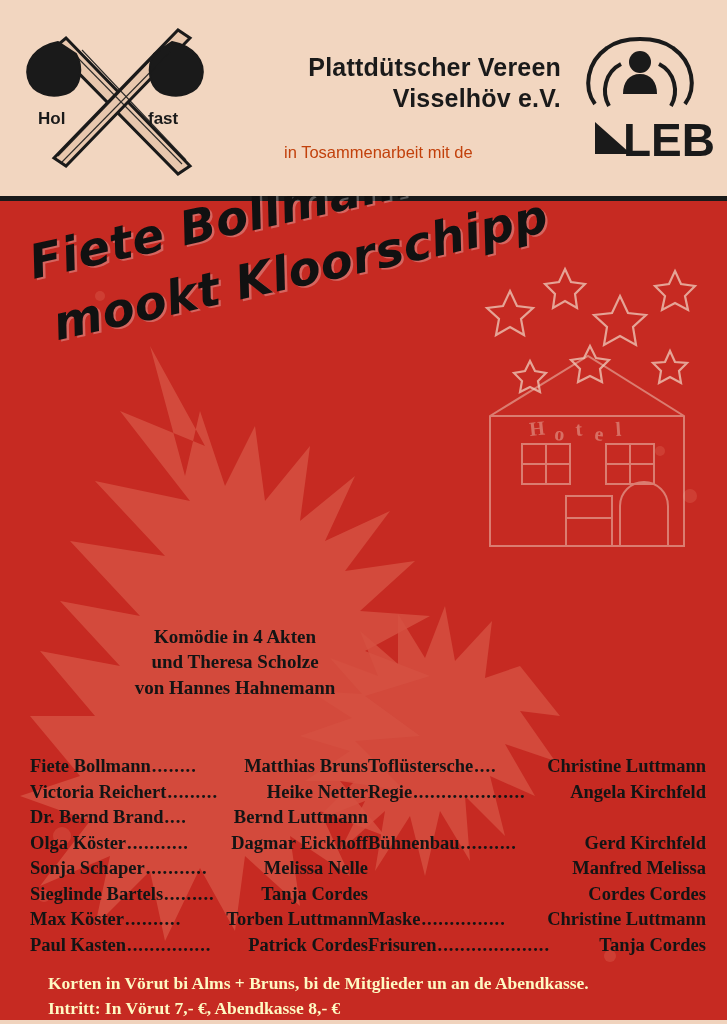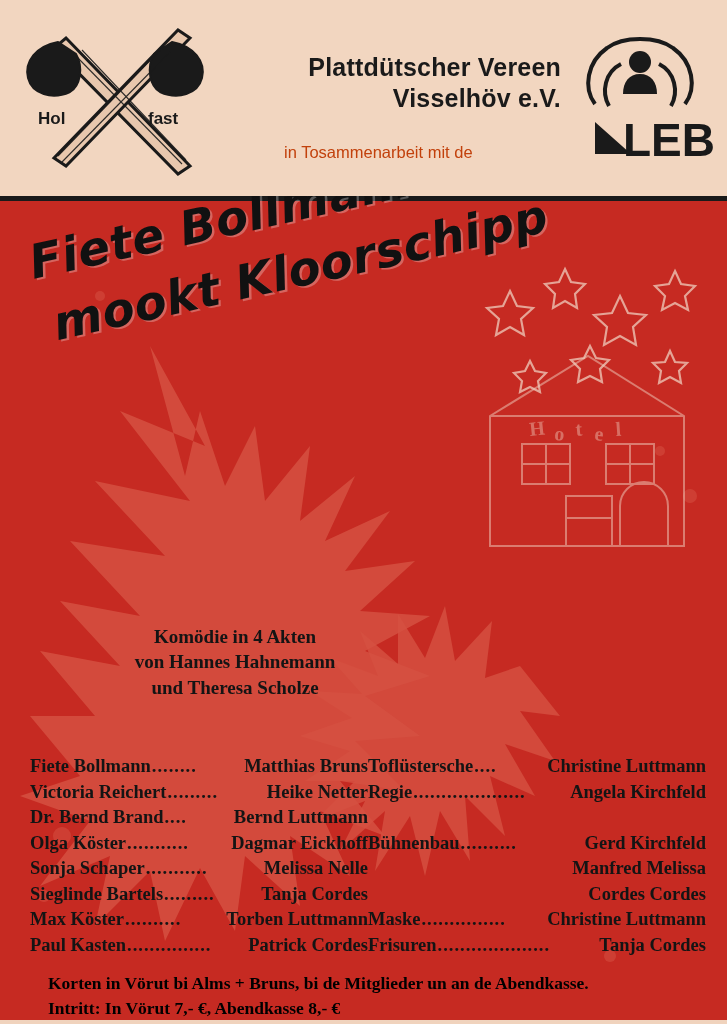--- a/index.html
+++ b/index.html
@@ -152,21 +152,21 @@
     font-size: 18.5px;
   }
   .cast-name { text-align: left; }
   .cast-row.empty { visibility: hidden; }
 
   
   .tickets {
     position: absolute;
     left: 48px; top: 775px;
     width: 650px;
-    color: #000000;
+    color: #fef9c3;
     font-family: "Liberation Serif", serif;
     font-weight: bold;
     font-size: 17.5px;
     line-height: 1.45;
   }
   .bottom-strip {
     position: absolute;
     left: 0; top: 1020px;
     width: 727px; height: 4px;
     background: #f0d3bd;
@@ -285,22 +285,22 @@
       </g>
     </svg>
 
     <div class="title-wrap">
       <div class="title-line first">Fiete Bollmann</div>
       <div class="title-line second">mookt Kloorschipp</div>
     </div>
 
     <div class="credits">
       <div>Komödie in 4 Akten</div>
+      <div>und Theresa Scholze</div>
       <div>von Hannes Hahnemann</div>
-      <div>und Theresa Scholze</div>
     </div>
 
     <div class="cast">
       <div class="cast-col">
         <div class="cast-row">
           <span class="cast-role">Fiete Bollmann</span>
           <span class="cast-dots">........</span>
           <span class="cast-name">Matthias Bruns</span>
         </div>
         <div class="cast-row">

